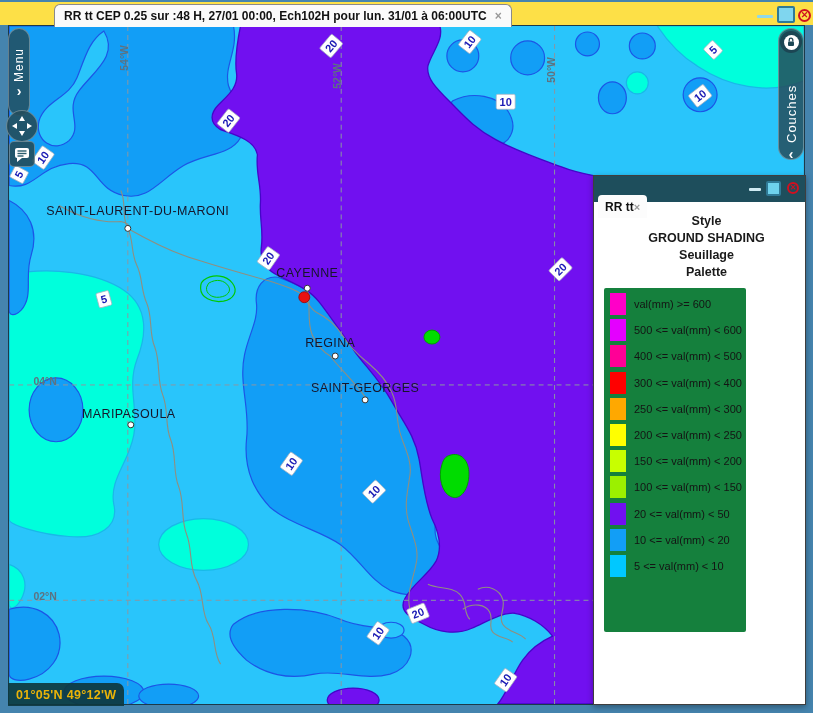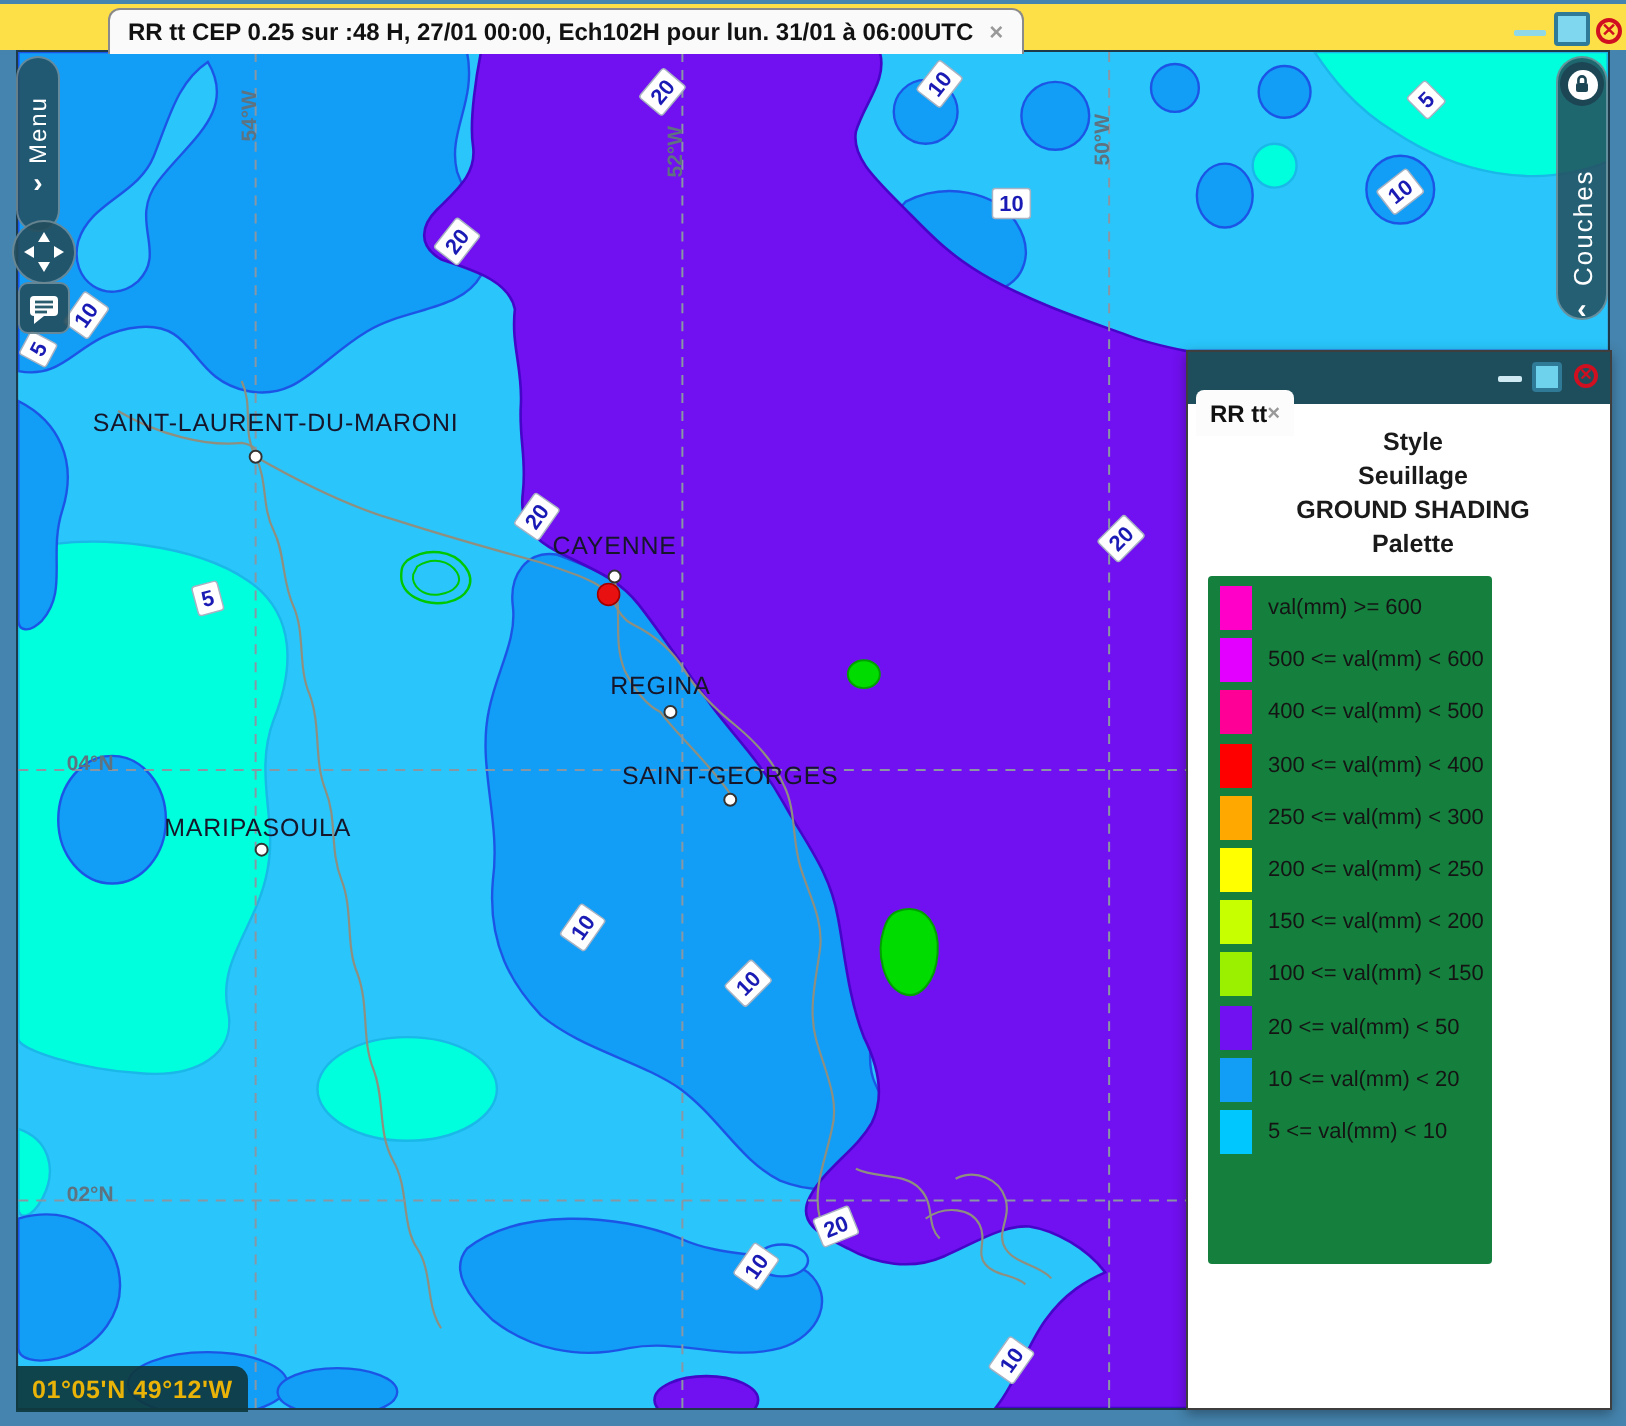--- a/index.html
+++ b/index.html
@@ -281,26 +281,26 @@
       <div class="pbtn-min"></div>
       <div class="pbtn-max"></div>
       <div class="pbtn-close">✕</div>
     </div>
     <div id="panel-info">
         <div class="info-row">
           <span class="lab">Style</span>
           <span class="val">: PRECIP</span>
         </div>
         <div class="info-row">
+          <span class="lab">GROUND SHADING</span>
+          <span class="val"></span>
+        </div>
+        <div class="info-row">
           <span class="lab">Seuillage</span>
           <span class="val">: Non</span>
-        </div>
-        <div class="info-row">
-          <span class="lab">GROUND SHADING</span>
-          <span class="val"></span>
         </div>
         <div class="info-row">
           <span class="lab">Palette</span>
           <span class="val">:</span>
         </div>
       </div>
     <div id="palette-box">
       <div id="palette-list">
           <div class="pal-row">
             <div class="pal-swatch" style="background: rgb(255, 0, 200);"></div>

